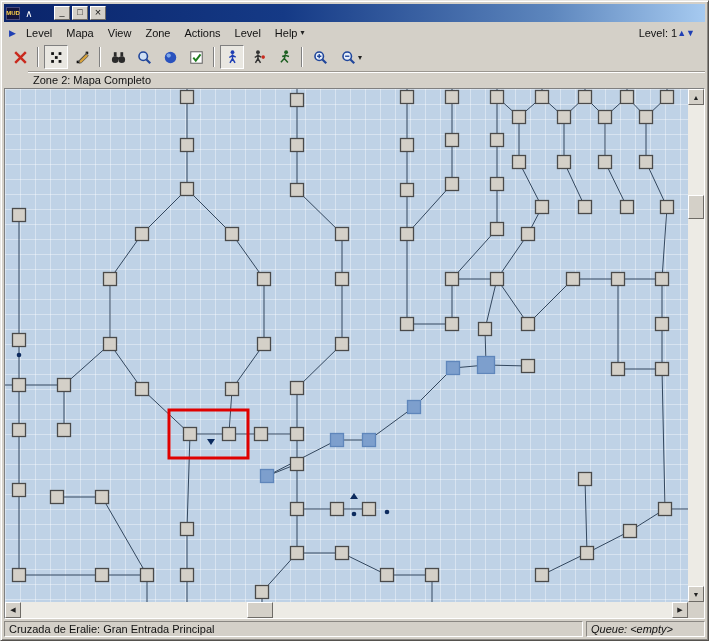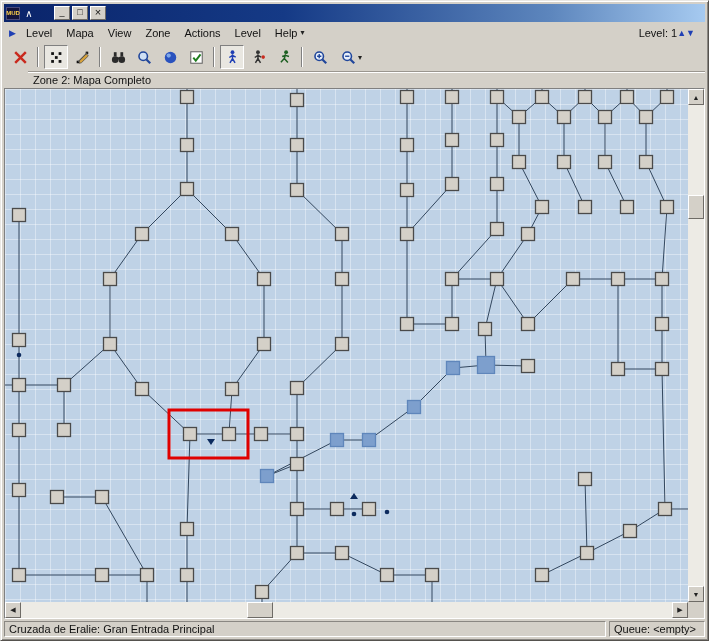--- a/index.html
+++ b/index.html
@@ -52,21 +52,21 @@
   .vthumb{position:absolute;top:90px;left:0;width:16px;height:24px;background:#d4d0c8;
     border:1px solid;border-color:#fff #6e6b66 #6e6b66 #fff;}
   .hthumb{position:absolute;left:226px;top:0;width:26px;height:16px;background:#d4d0c8;
     border:1px solid;border-color:#fff #6e6b66 #6e6b66 #fff;}
   .corner{position:absolute;right:0;bottom:0;width:16px;height:16px;background:#d4d0c8;}
   
   .statusbar{height:18px;display:flex;gap:3px;padding-top:2px;align-items:stretch;}
   .spanel{border:1px solid;border-color:#8a8782 #fff #fff #8a8782;font-size:11px;color:#111;
     padding:0 4px;display:flex;align-items:center;white-space:nowrap;overflow:hidden;}
   .spanel.left{flex:1;}
-  .spanel.right{width:96px;}
+  .spanel.right{width:119px;font-style:italic;}
 </style>
 </head>
 <body>
 
 <div class="window">
 
   <div class="titlebar">
     <span class="app-icon">MUD</span>
     <span class="shade-btn">∧</span>
     <span class="wbtn">_</span>

